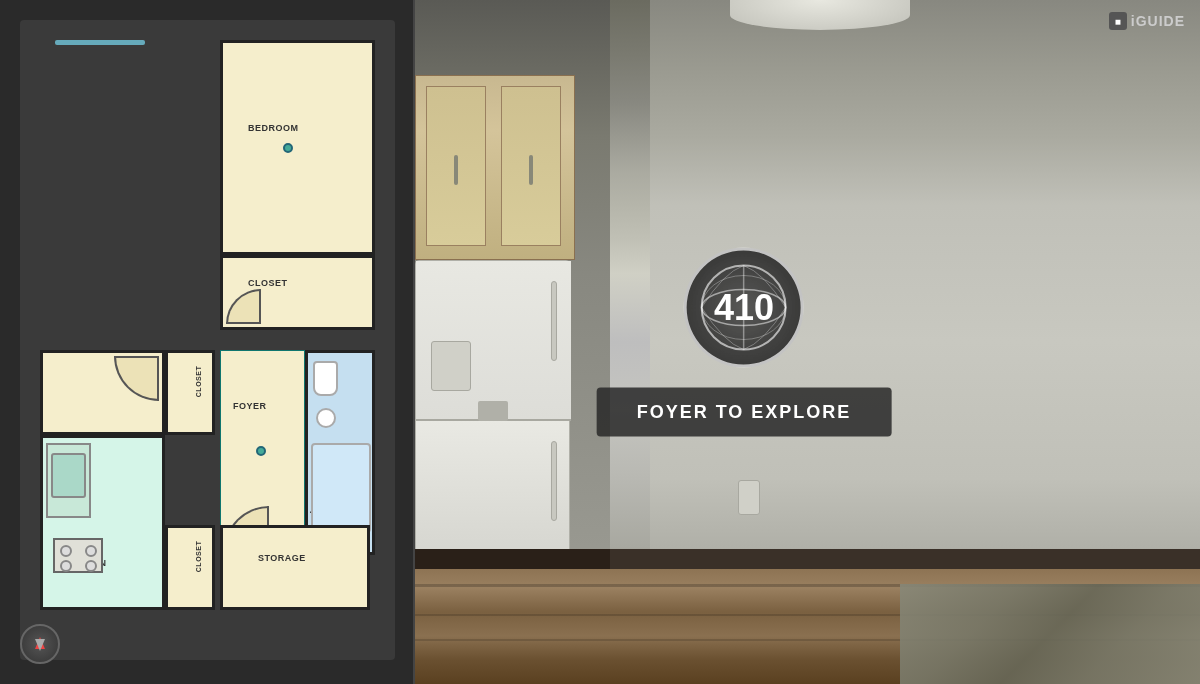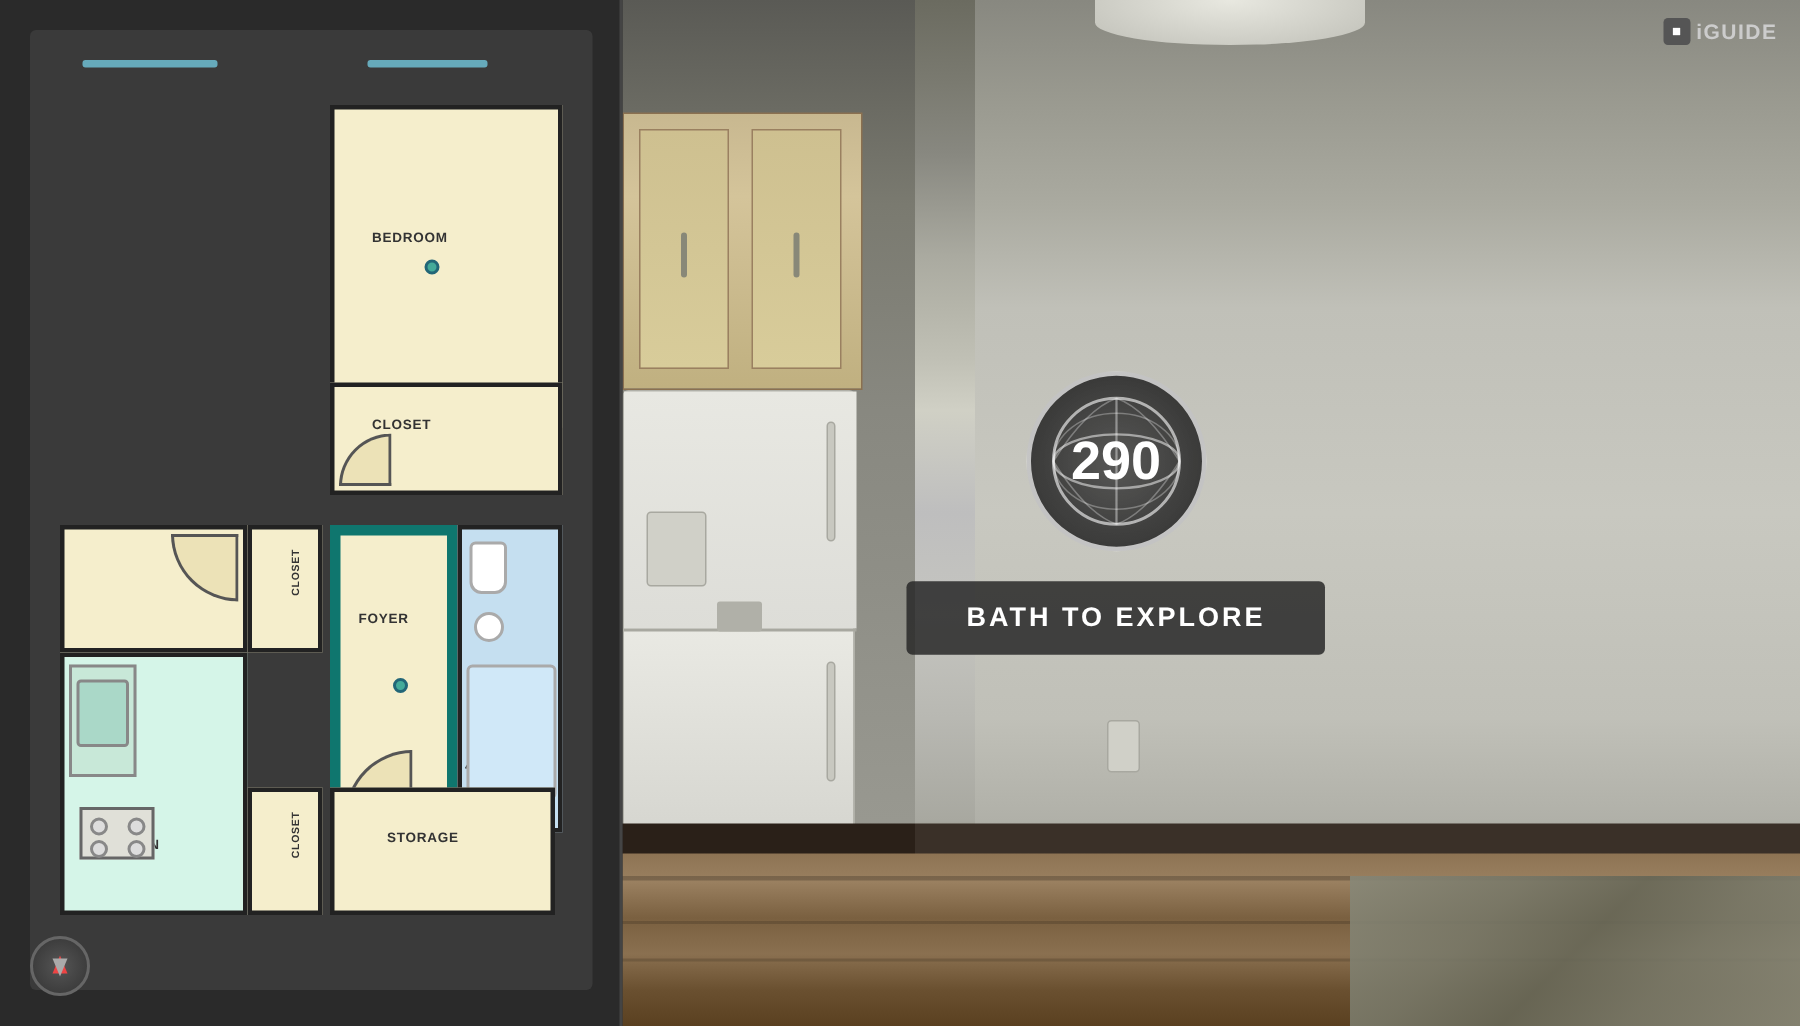--- a/index.html
+++ b/index.html
@@ -335,30 +335,29 @@
       border: 3px solid #222;
     }
 
     
     .room-bedroom {
       position: absolute;
       top: 5px; left: 185px;
       width: 155px; height: 215px;
       background: #f5eecc;
       border: 3px solid #222;
-      margin-top: 30px;
     }
 
     
     .room-foyer {
       position: absolute;
       top: 315px; left: 185px;
       width: 85px; height: 205px;
       background: #f5eecc;
-      border: 7px solid #0f766e;
+      border: 1px solid #0f766e;
     }
 
     
     .room-closet1 {
       position: absolute;
       top: 220px; left: 185px;
       width: 155px; height: 75px;
       background: #f5eecc;
       border: 3px solid #222;
     }
@@ -553,23 +552,23 @@
         <circle cx="45" cy="45" r="42" stroke="rgba(255,255,255,0.6)" stroke-width="2"></circle>
 
         <ellipse cx="45" cy="45" rx="42" ry="18" stroke="rgba(255,255,255,0.5)" stroke-width="1.5"></ellipse>
         <ellipse cx="45" cy="45" rx="42" ry="32" stroke="rgba(255,255,255,0.3)" stroke-width="1"></ellipse>
 
         <line x1="45" y1="3" x2="45" y2="87" stroke="rgba(255,255,255,0.4)" stroke-width="1.5"></line>
 
         <path d="M3 45 Q25 10 45 3 Q65 10 87 45" stroke="rgba(255,255,255,0.3)" stroke-width="1" fill="none"></path>
         <path d="M3 45 Q25 80 45 87 Q65 80 87 45" stroke="rgba(255,255,255,0.3)" stroke-width="1" fill="none"></path>
       </svg>
-      <span class="globe-number">290</span>
+      <span class="globe-number">410</span>
     </div>
-    <button class="explore-btn">BATH TO EXPLORE</button>
+    <button class="explore-btn">FOYER TO EXPLORE</button>
   </div>
 
   <div class="iguide-logo">
     <div class="iguide-icon">■</div>
     <span class="iguide-text">iGUIDE</span>
   </div>
 </div>
 
 <div id="floorplan">
   <div class="fp-inner">

